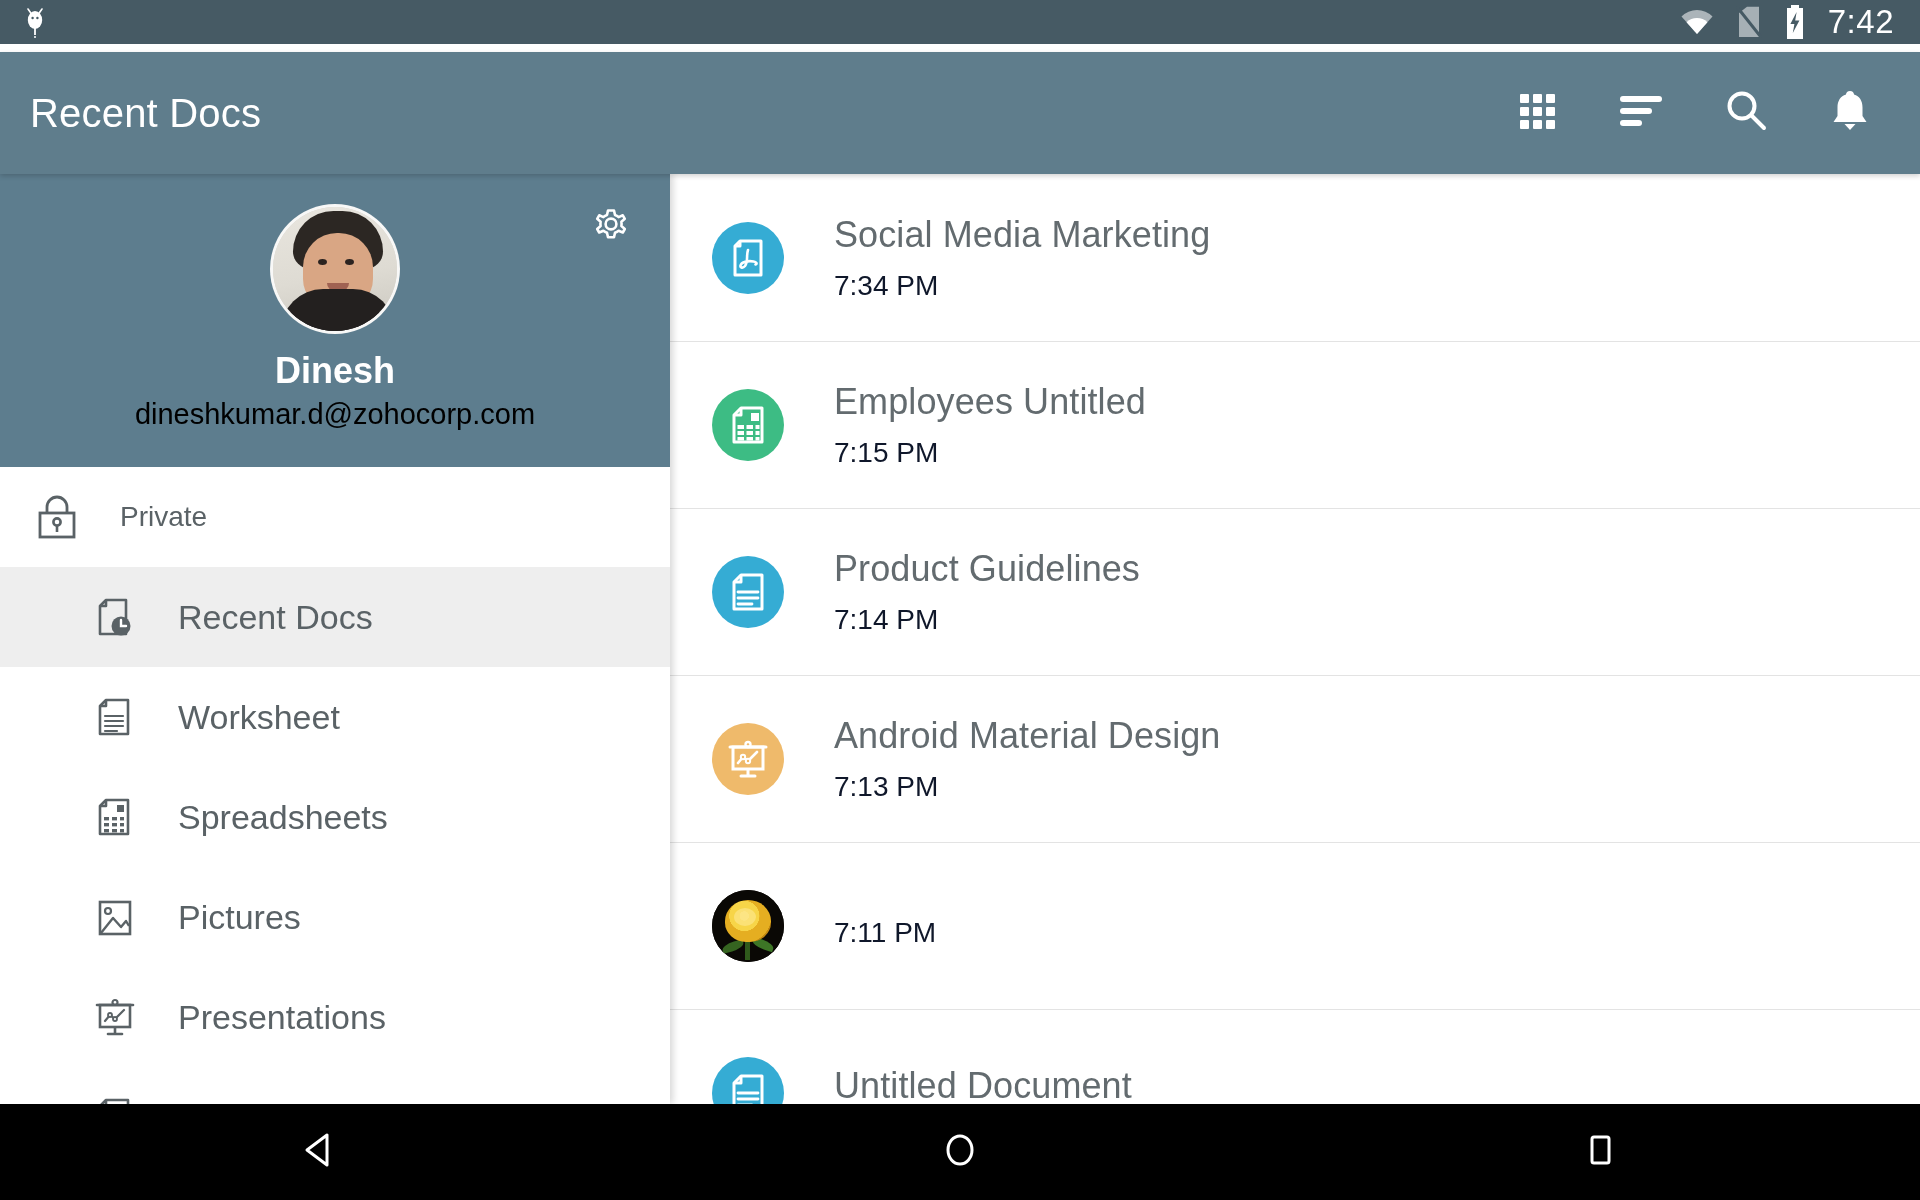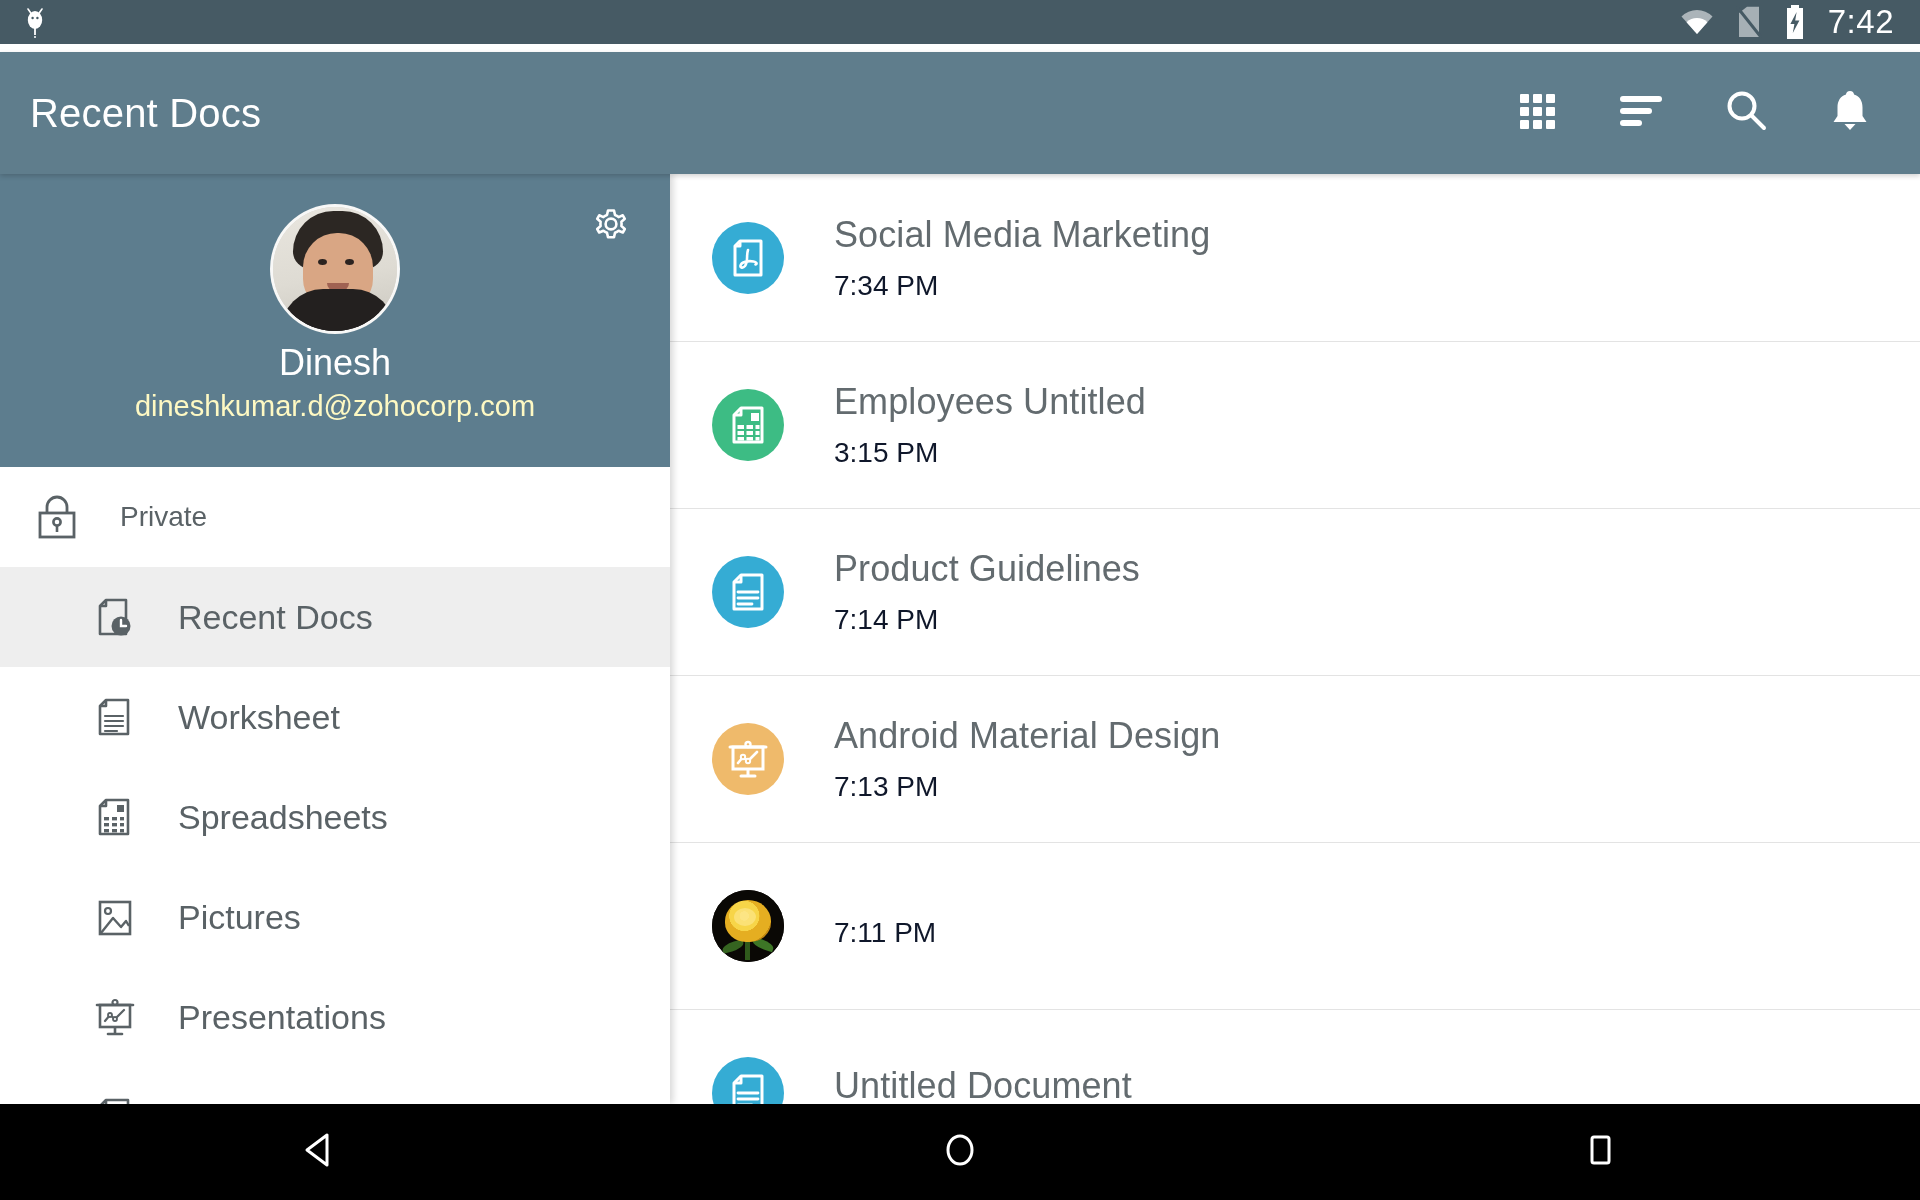--- a/index.html
+++ b/index.html
@@ -79,24 +79,24 @@
       border-radius: 46px 46px 20px 20px; background:#2c2723; }
   .face-skin { position:absolute; left:30px; top:26px; width:70px; height:76px;
       border-radius: 34px 34px 30px 30px; background:#d9a684; }
   .face-eye { position:absolute; width:9px; height:6px; border-radius:50%; background:#2b2320; top:52px; }
   .face-eye.l { left:45px; } .face-eye.r { left:72px; }
   .face-mouth { position:absolute; left:54px; top:76px; width:22px; height:8px;
       border-radius: 0 0 14px 14px; background:#a06252; }
   .face-shirt { position:absolute; left:8px; bottom:-6px; width:114px; height:48px;
       border-radius: 42px 42px 0 0; background:#23201f; }
   #drawer-name {
-    margin-top: 8px; color: #ffffff; font-size: 36px; font-weight: 400;
+    margin-top: 16px; color: #ffffff; font-size: 36px; font-weight: 700;
   }
   #drawer-email {
-    margin-top: 6px; color: #fef9c3; font-size: 29px; font-weight: 400;
+    margin-top: 6px; color: #000000; font-size: 29px; font-weight: 400;
   }
 
   .nav-section { background: #ffffff; }
   .nav-item {
     display: flex; align-items: center; height: 100px;
     cursor: pointer; background: #ffffff;
   }
   .nav-item.root { padding-left: 28px; }
   .nav-item.child { padding-left: 86px; }
   .nav-item.selected { background: #eeeeee; }
@@ -275,21 +275,21 @@
                 <rect x="22.5" y="30" width="6.5" height="4"></rect>
                 <rect x="31.5" y="30" width="4" height="4"></rect>
               <rect x="13.5" y="36" width="6.5" height="3.5"></rect>
                 <rect x="22.5" y="36" width="6.5" height="3.5"></rect>
                 <rect x="31.5" y="36" width="4" height="3.5"></rect>
             </g>
           </svg>
         </div>
         <div class="file-text">
           <span class="file-name">Employees Untitled</span>
-          <span class="file-time">3:15 PM</span>
+          <span class="file-time">7:15 PM</span>
         </div>
       </div>
 
       <div class="file-row">
         <div class="file-icon" style="background:#35acd4">
           <svg width="48" height="48" viewBox="0 0 48 48">
             <path d="M17 7 H38 V41 H10 V14 Z" fill="none" stroke="#ffffff" stroke-width="3" stroke-linejoin="round"></path>
             <path d="M17 7 V14 H10" fill="none" stroke="#ffffff" stroke-width="3" stroke-linejoin="round"></path>
             <g stroke="#ffffff" stroke-width="2.8" stroke-linecap="round">
               <line x1="14" y1="24" x2="34" y2="24"></line>

